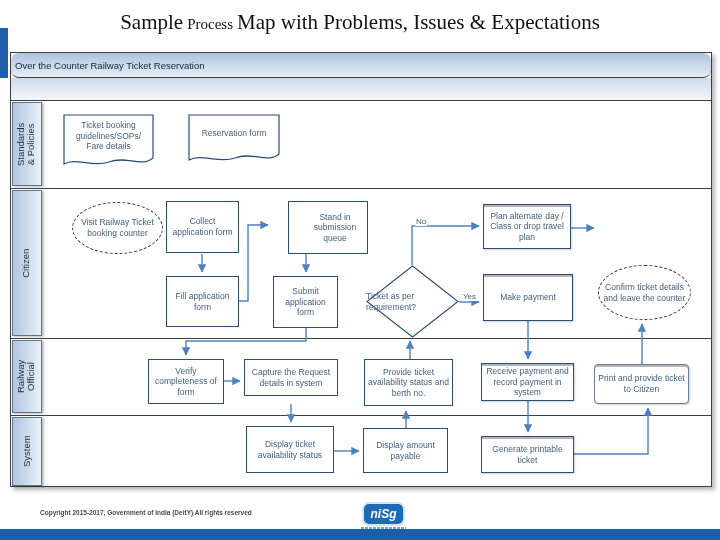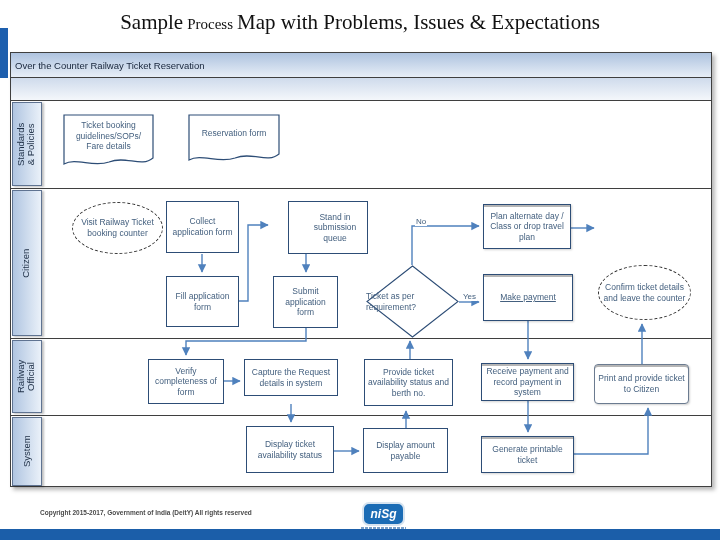--- a/index.html
+++ b/index.html
@@ -18,21 +18,21 @@
   .title .t-big{font-size:21px;}
   .title .t-small{font-size:15px;}
 
   .diagram{position:absolute; left:10px; top:52px; width:702px; height:435px;
            border:1px solid var(--frame); background:#fff;
            box-shadow:3px 3px 4px rgba(0,0,0,.28);}
   .pool-header{position:absolute; left:0; top:0; width:100%; height:25px;
            background:linear-gradient(180deg,#aec3df,#e7eef7);
            border-bottom:1px solid var(--frame);
            display:flex; align-items:center; padding-left:4px;
-           font-size:9.5px; color:#16243a;}
+           font-size:9.5px; color:#16243a;border-radius:8px;}
   .pool-subheader{position:absolute; left:0; top:25px; width:100%; height:23px;
            background:linear-gradient(180deg,#cfdbec,#f4f7fb);
            border-bottom:1px solid var(--frame);}
   .lane{position:absolute; left:0; width:100%; border-bottom:1px solid var(--frame);}
   .lane-1{top:48px;  height:88px;}
   .lane-2{top:136px; height:150px;}
   .lane-3{top:286px; height:77px;}
   .lane-4{top:363px; height:72px; border-bottom:none;}
   .lane-label{position:absolute; left:1px; top:1px; bottom:2px; width:30px;
            background:linear-gradient(90deg,#b0c5e1,#eaf1f9);
@@ -173,21 +173,21 @@
     <div class="diamond" style="left:355px; top:212px; width:93px; height:73px;">
       <svg width="93" height="73" viewBox="0 0 93 73">
         <polygon points="46.5,1 92,36.5 46.5,72 1,36.5" fill="#ffffff" style="stroke:var(--node_border);" stroke-width="1.1"></polygon>
       </svg>
       <div class="d-label">Ticket as per requirement?</div>
     </div>
 
     <div class="node shadow-top" style="left:472px; top:151px; width:88px; height:45px;">
       <span>Plan alternate day / Class or drop travel plan</span>
     </div>
-    <div class="node shadow-top" style="left:472px; top:221px; width:90px; height:47px;text-decoration:underline;">
+    <div class="node shadow-top" style="left:472px; top:221px; width:90px; height:47px;">
       <span>Make payment</span>
     </div>
     <div class="node ellipse" style="left:587px; top:212px; width:93px; height:55px;">
       <span>Confirm ticket details and leave the counter</span>
     </div>
 
     <span class="edge-label" style="left:404px; top:164px;">No</span>
     <span class="edge-label" style="left:451px; top:239px;">Yes</span>
 
     <div class="node" style="left:137px; top:306px; width:76px; height:45px;">

